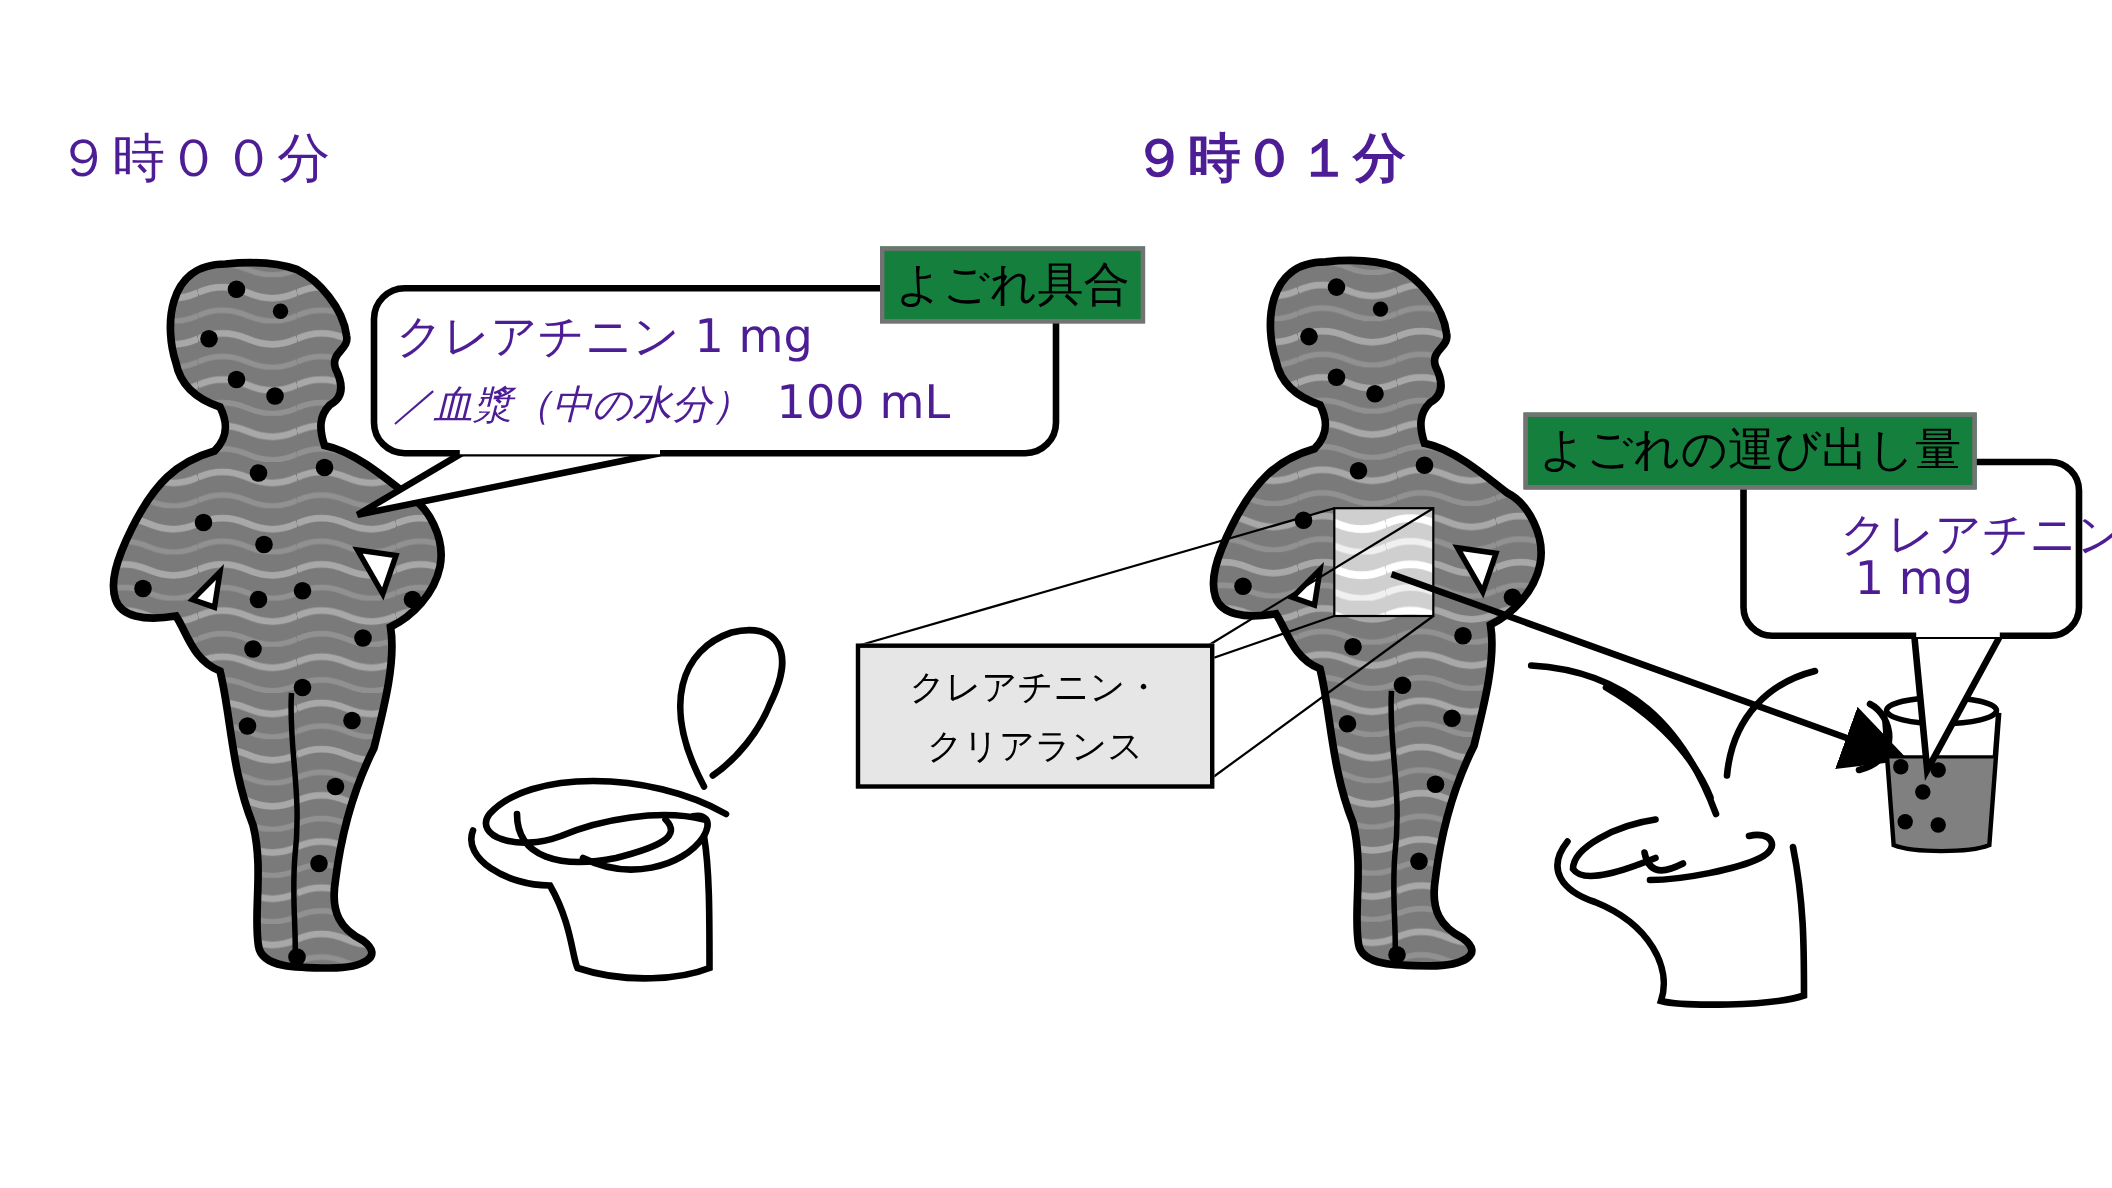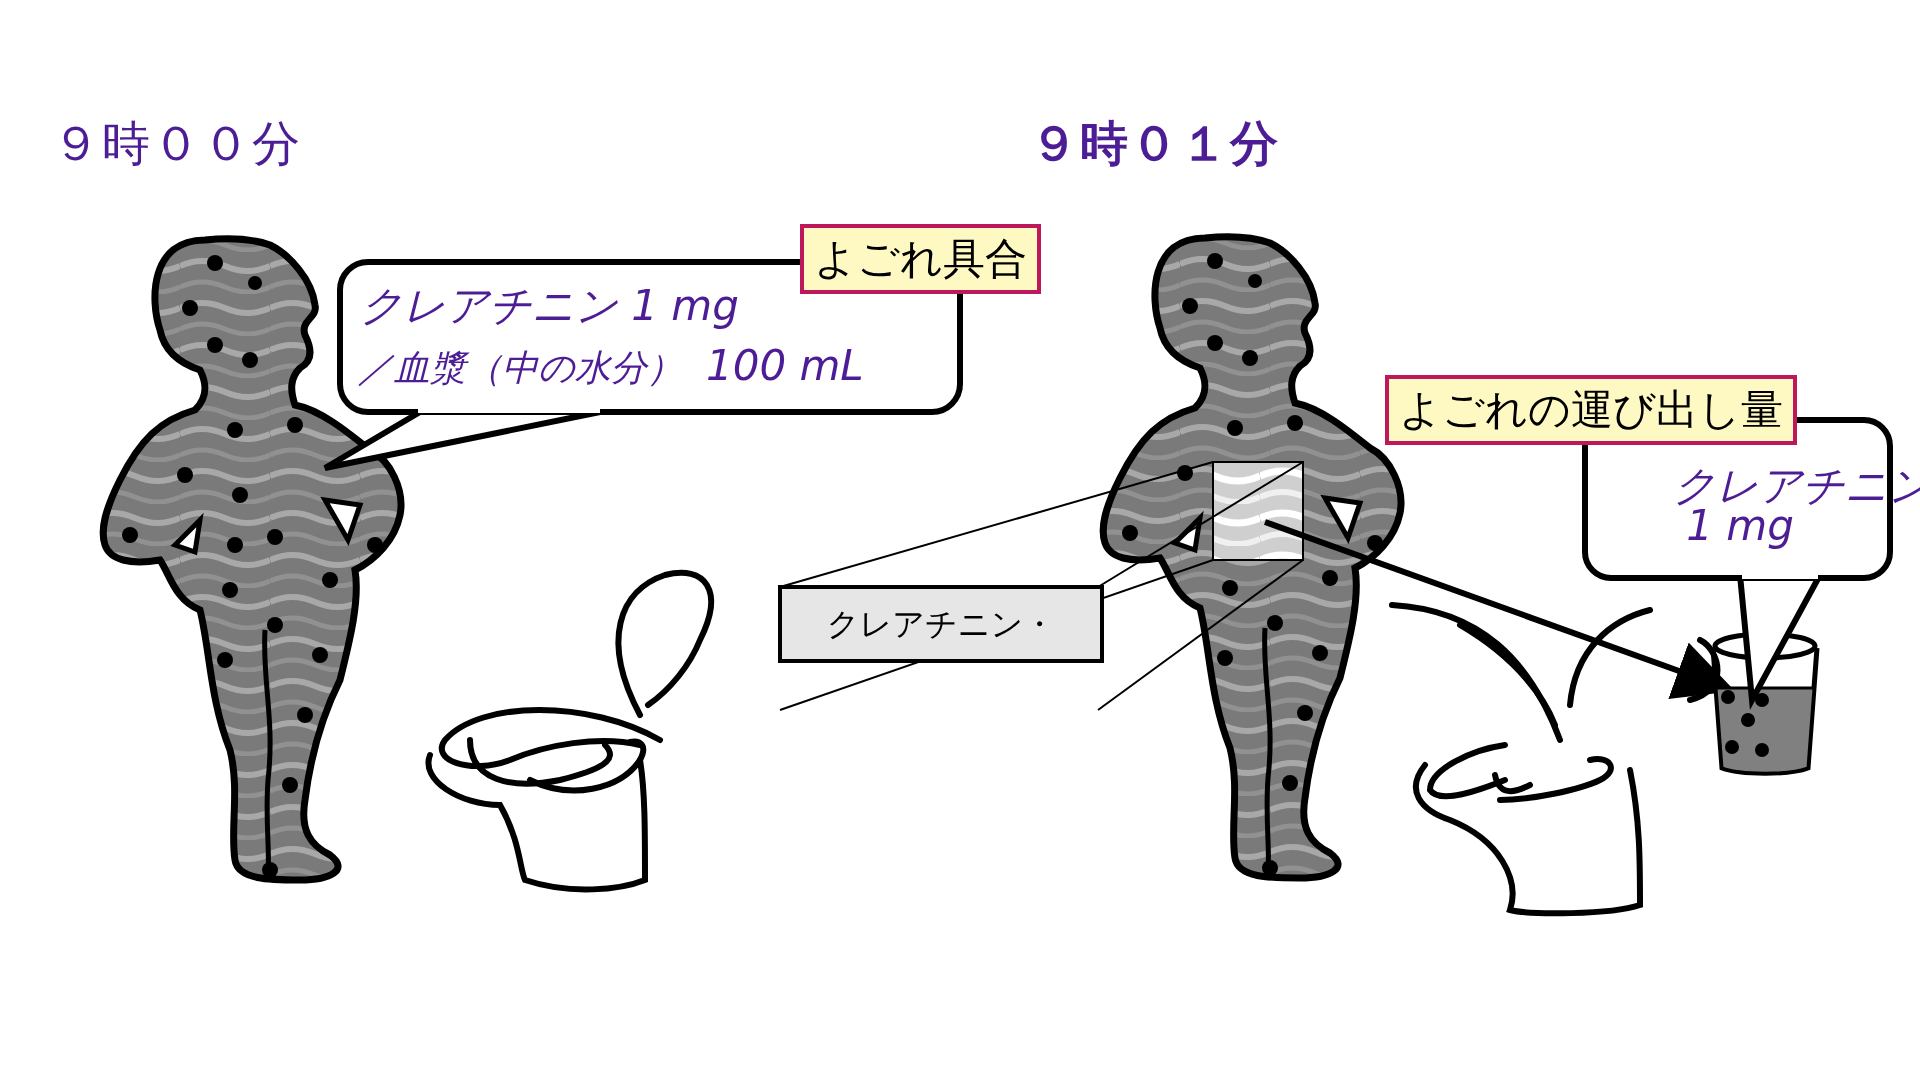--- a/index.html
+++ b/index.html
@@ -1,23 +1,23 @@
 <!DOCTYPE html>
 <html><head>
 <meta charset="utf-8">
 <style>
   html, body { margin:0; padding:0; background:#ffffff; }
   body { width:1920px; height:1080px; overflow:hidden; position:relative;
          font-family:"DejaVu Sans","Liberation Sans",sans-serif; color:#000; }
   #stage { position:absolute; left:0; top:0; width:1920px; height:1080px; }
   .lbl { position:absolute; white-space:nowrap; font-family:"DejaVu Sans","Liberation Sans",sans-serif; color:#4c1d95; }
   .time { font-size:48px; letter-spacing:2px; }
-  .boxlabel { position:absolute; background:#fef9c3; border:4px solid #be185d; font-size:42px;
+  .boxlabel { position:absolute; background:#15803d; border:4px solid #737373; font-size:42px;
               padding:2px 10px; line-height:58px; white-space:nowrap; }
-  .bubble-text { font-size:42px; line-height:52px;font-style:italic; }
+  .bubble-text { font-size:42px; line-height:52px; }
   .bubble-sub { font-size:36px;font-style:italic; }
   .clearance { position:absolute; background:#e6e6e6; border:4px solid #000;
                font-size:32px; line-height:54px; text-align:center; padding:8px 0; }
 </style>
 </head>
 <body>
 
 <svg id="stage" viewBox="0 0 1920 1080" xmlns="http://www.w3.org/2000/svg">
   <defs>
     <pattern id="waves" patternUnits="userSpaceOnUse" width="90" height="42">
@@ -141,13 +141,14 @@
   <span class="bubble-text" style="margin-left:18px;">100 mL</span>
 </div>
 
 <div class="boxlabel" style="left:1385px; top:375px;font-family:Liberation Serif, serif;">よごれの運び出し量</div>
 
 <div class="lbl bubble-text" style="left:1673px; top:460px; width:290px; text-align:left;">クレアチニン</div>
 <div class="lbl bubble-text" style="left:1595px; top:500px; width:290px; text-align:center;">1 mg</div>
 
 <div class="clearance" style="left:778px; top:585px; width:318px;">
   <div>クレアチニン・</div>
+  <div>クリアランス</div>
 </div>
 
 </body></html>

